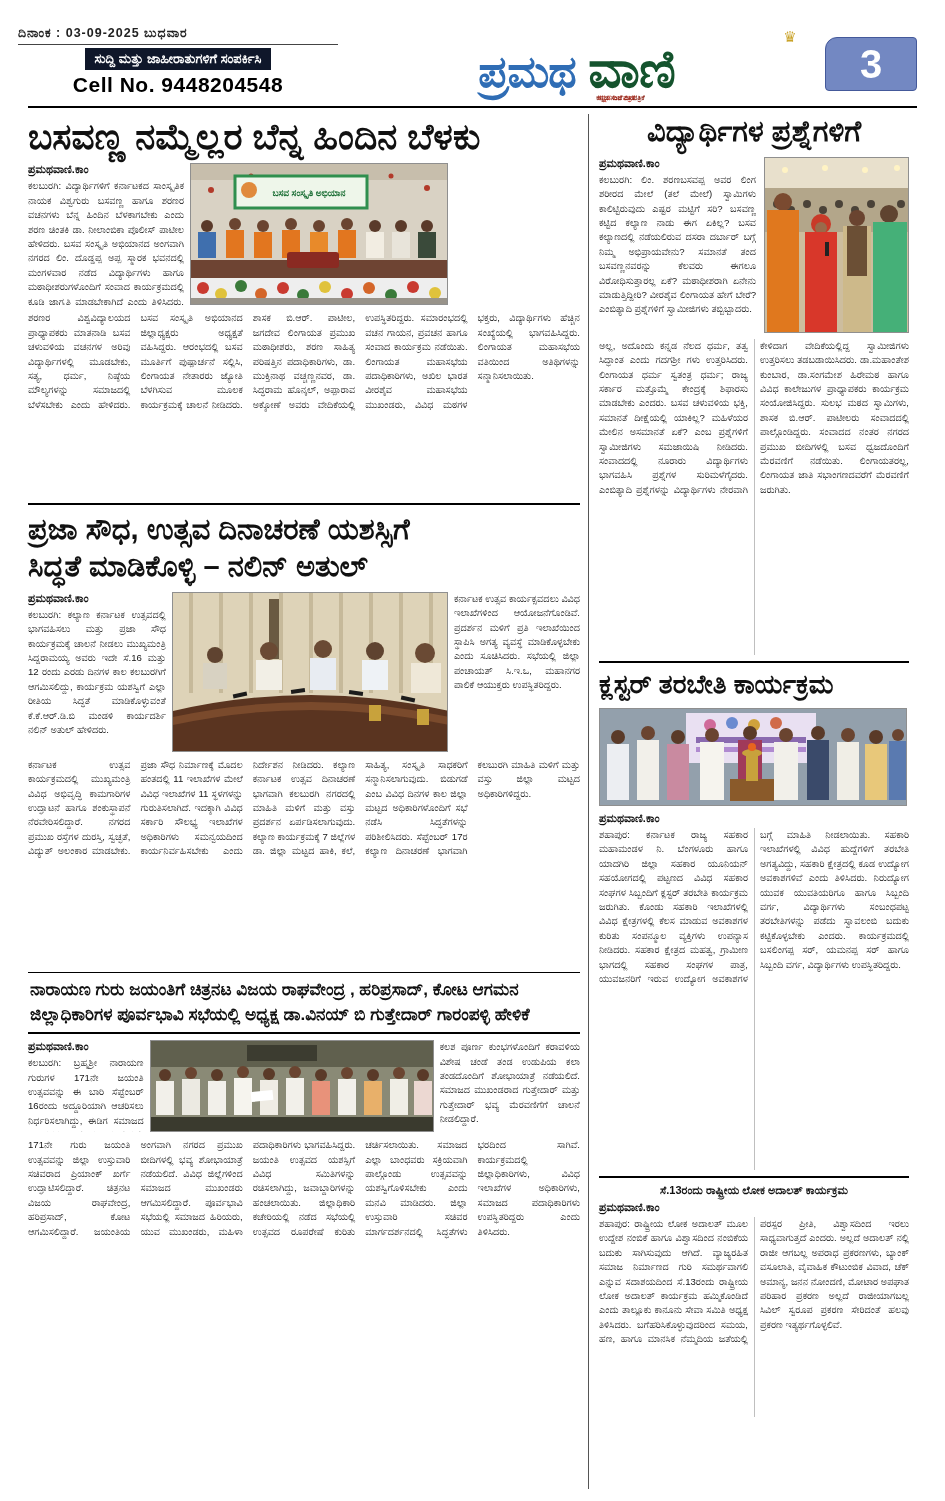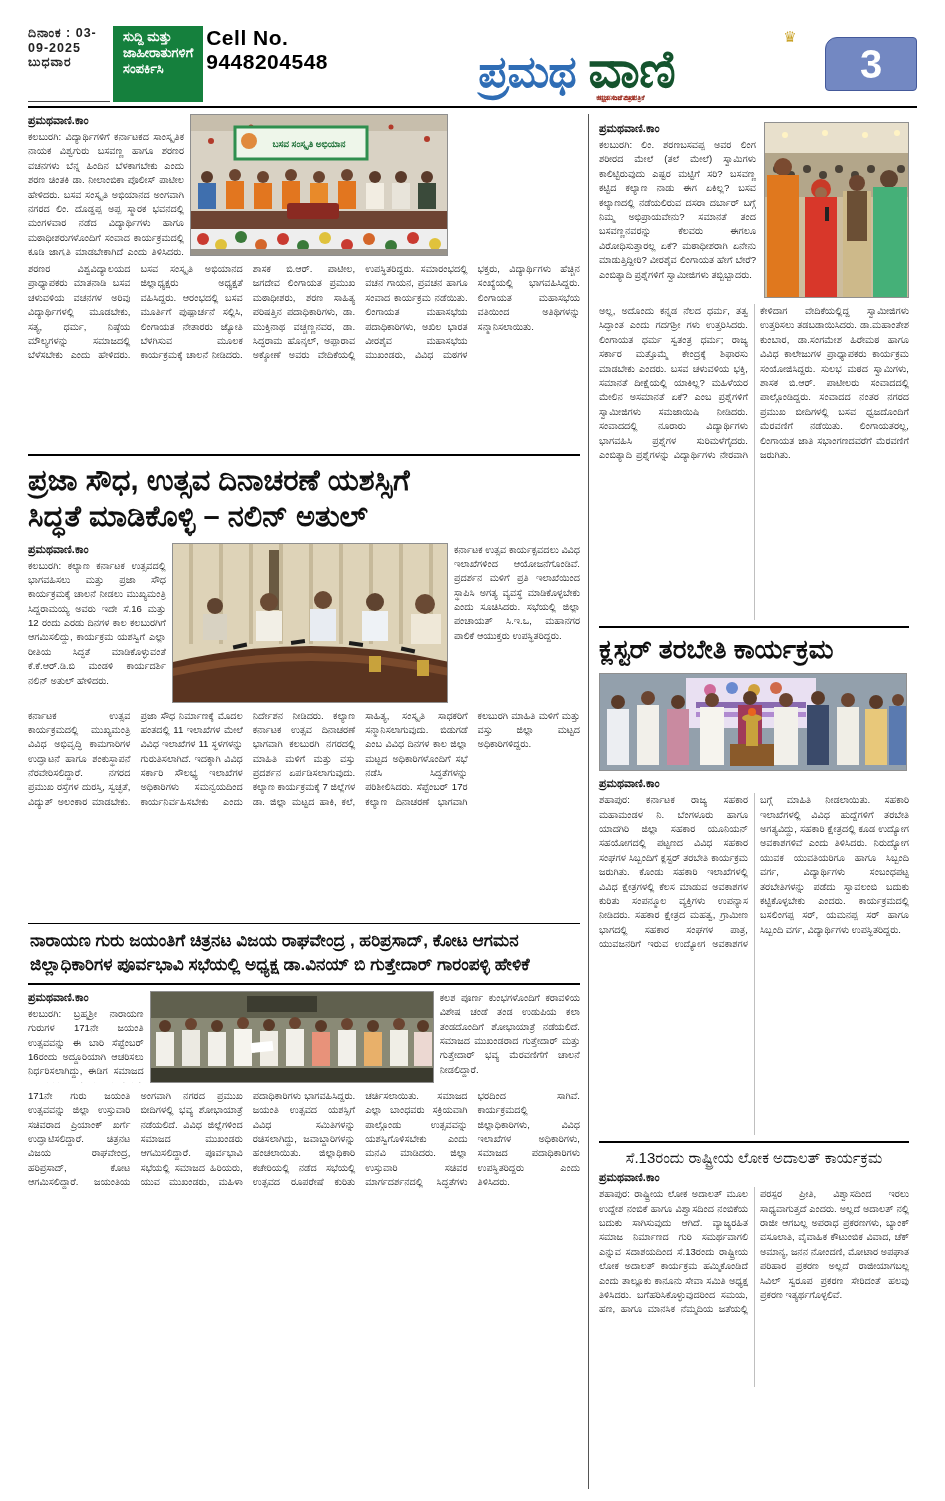--- a/index.html
+++ b/index.html
@@ -6,21 +6,21 @@
   html,body { background:#e8e8e8; }
   body { font-family:"Liberation Sans", sans-serif; }
   .page {
     width:945px; height:1501px; margin:0 auto; background:#ffffff;
     color:#111; overflow:hidden; position:relative;
     padding:26px 28px 10px 28px;
   }
   
   .header { border-bottom:2.5px solid #000; padding-bottom:4px; position:relative; height:82px; }
   .header-inner { display:flex; justify-content:space-between; align-items:stretch; height:100%; }
-  .hdr-left { width:300px; display:flex; flex-direction:row; gap:3px; }
+  .hdr-left { width:300px; display:flex; flex-direction:column; gap:3px;align-items:center; }
   .date-line { font-size:12.5px; font-weight:bold; letter-spacing:1px; color:#222; padding-bottom:3px; border-bottom:1px solid #444; width:320px;}
   .contact-box { color:#fff; font-weight:bold; font-size:13px; padding:3px 10px; width:fit-content; max-width:300px; }
   .cell-no { font-size:21px; font-weight:bold; color:#000; letter-spacing:0.5px; }
   .masthead { position:relative; align-self:center; text-align:center; line-height:1; padding-top:10px; }
   .mh-word1 { font-size:44px; font-weight:800; letter-spacing:-1px; }
   .mh-word2 { font-size:52px; font-weight:800; letter-spacing:-1px; margin-left:8px; position:relative; }
   .mh-crown { position:absolute; top:-4px; left:305px; font-size:15px; color:#c9a227; line-height:1; }
   .mh-tag1 { position:absolute; bottom:-6px; left:120px; font-size:7px; color:#c0392b; font-weight:bold; }
   .mh-tag2 { position:absolute; bottom:-6px; right:30px; font-size:7px; color:#8a1f12; font-weight:bold; }
   .page-badge {
@@ -37,57 +37,58 @@
   .bodytext { font-size:9.6px; line-height:1.5; text-align:justify; color:#161616; overflow:hidden; }
   .cols-5 { column-count:5; column-gap:10px; }
   .cols-2 { column-count:2; column-gap:12px; column-rule:1px solid #bfbfbf; }
   .photo { border:1px solid #8f8f8f; background:#eee; overflow:hidden; flex:none; }
   .photo svg { display:block; }
   
   .kicker { font-size:25px; font-weight:800; line-height:1.25; }
   .headline-xl { font-size:36px; font-weight:800; line-height:1.15; margin:2px 0 6px 0; }
   .headline-lg { font-size:29px; font-weight:800; line-height:1.25; margin:4px 0 8px 0; }
   .headline-md { font-size:17px; font-weight:800; line-height:1.45; }
-  .headline-sm { font-size:15px; font-weight:400; text-align:center; margin:4px 0; }
+  .headline-sm { font-size:11px; font-weight:700; text-align:center; margin:4px 0; }
   .row3 { display:flex; gap:6px; margin-bottom:6px; }
   .leadcol { overflow:hidden; }
   .ruled-head { border-top:1.5px solid #000; border-bottom:2.5px solid #000; padding:5px 2px; margin:6px 0; }
   
   .headline-r { font-size:29px; font-weight:800; line-height:1.2; text-align:center; margin-bottom:8px; }
   .headline-cluster { font-size:26px; font-weight:800; line-height:1.2; margin:4px 0 8px 0; }
   .row2 { display:flex; gap:8px; margin-bottom:6px; }
 </style>
 </head>
 <body>
 
 <div class="page">
 
   <div class="header">
     <div class="header-inner">
       <div class="hdr-left">
         <div class="date-line">ದಿನಾಂಕ : 03-09-2025 ಬುಧವಾರ</div>
-        <div class="contact-box" id="contact-box" style="background: #15803d;">ಸುದ್ದಿ ಮತ್ತು ಜಾಹೀರಾತುಗಳಿಗೆ ಸಂಪರ್ಕಿಸಿ</div>
+        <div class="contact-box" id="contact-box" style="background: #0f172a;">ಸುದ್ದಿ ಮತ್ತು ಜಾಹೀರಾತುಗಳಿಗೆ ಸಂಪರ್ಕಿಸಿ</div>
         <div class="cell-no">Cell No. 9448204548</div>
       </div>
       <div class="masthead">
         <span class="mh-crown">♛</span>
         <span class="mh-word1" id="mh-word1" style="color: rgb(47, 109, 181);">ಪ್ರಮಥ</span>
         <span class="mh-word2" id="mh-word2" style="color: #14532d;">ವಾಣಿ</span>
         <span class="mh-tag1">ಕನ್ನಡ ದಿನ ಪತ್ರಿಕೆ</span>
         <span class="mh-tag2">ಕನ್ನಡ ಸಂಜೆ ದಿನಪತ್ರಿಕೆ</span>
       </div>
       <div class="page-badge" id="page-badge" style="background: rgb(115, 136, 194);">3</div>
     </div>
   </div>
 
   <div class="content">
 
     <div class="col-left">
 
       <div>
+        <div class="headline-xl">ಬಸವಣ್ಣ ನಮ್ಮೆಲ್ಲರ ಬೆನ್ನ ಹಿಂದಿನ ಬೆಳಕು</div>
         <div class="row3">
           <div class="leadcol" style="width:156px;height:142px;">
             <div class="byline">ಪ್ರಮಥವಾಣಿ.ಕಾಂ</div>
             <div class="bodytext" style="height:126px;">ಕಲಬುರಗಿ: ವಿದ್ಯಾರ್ಥಿಗಳಿಗೆ ಕರ್ನಾಟಕದ ಸಾಂಸ್ಕೃತಿಕ ನಾಯಕ ವಿಶ್ವಗುರು ಬಸವಣ್ಣ ಹಾಗೂ ಶರಣರ ವಚನಗಳು ಬೆನ್ನ ಹಿಂದಿನ ಬೆಳಕಾಗಬೇಕು ಎಂದು ಶರಣ ಚಿಂತಕಿ ಡಾ. ನೀಲಾಂಬಿಕಾ ಪೊಲೀಸ್ ಪಾಟೀಲ ಹೇಳಿದರು. ಬಸವ ಸಂಸ್ಕೃತಿ ಅಭಿಯಾನದ ಅಂಗವಾಗಿ ನಗರದ ಲಿಂ. ದೊಡ್ಡಪ್ಪ ಅಪ್ಪ ಸ್ಮಾರಕ ಭವನದಲ್ಲಿ ಮಂಗಳವಾರ ನಡೆದ ವಿದ್ಯಾರ್ಥಿಗಳು ಹಾಗೂ ಮಠಾಧೀಶರುಗಳೊಂದಿಗೆ ಸಂವಾದ ಕಾರ್ಯಕ್ರಮದಲ್ಲಿ ಕೂಡಿ ಜಾಗೃತಿ ಮಾಡಬೇಕಾಗಿದೆ ಎಂದು ತಿಳಿಸಿದರು. ವಿಶೇಷ ಉಪನ್ಯಾಸ ನೀಡಿದ</div>
           </div>
           <div class="photo" style="width:258px;height:142px;">
             <svg width="258" height="142" viewBox="0 0 258 142">
               <rect width="258" height="96" fill="#d9d2c4"></rect>
               <rect width="258" height="16" fill="#c7beac"></rect>
               <circle cx="20" cy="26" r="3" fill="#b23a2a"></circle>
@@ -242,20 +243,21 @@
           <div class="bodytext leadcol" style="width:148px;height:92px;">ಕಲಶ ಪೂರ್ಣ ಕುಂಭಗಳೊಂದಿಗೆ ಕರಾವಳಿಯ ವಿಶೇಷ ಚಂಡೆ ತಂಡ ಉಡುಪಿಯ ಕಲಾ ತಂಡದೊಂದಿಗೆ ಶೋಭಾಯಾತ್ರೆ ನಡೆಯಲಿದೆ. ಸಮಾಜದ ಮುಖಂಡರಾದ ಗುತ್ತೇದಾರ್ ಮತ್ತು ಗುತ್ತೇದಾರ್ ಭವ್ಯ ಮೆರವಣಿಗೆಗೆ ಚಾಲನೆ ನೀಡಲಿದ್ದಾರೆ.</div>
         </div>
         <div class="bodytext cols-5" style="height:300px;">171ನೇ ಗುರು ಜಯಂತಿ ಉತ್ಸವವನ್ನು ಜಿಲ್ಲಾ ಉಸ್ತುವಾರಿ ಸಚಿವರಾದ ಪ್ರಿಯಾಂಕ್ ಖರ್ಗೆ ಉದ್ಘಾಟಿಸಲಿದ್ದಾರೆ. ಚಿತ್ರನಟ ವಿಜಯ ರಾಘವೇಂದ್ರ, ಹರಿಪ್ರಸಾದ್, ಕೋಟ ಆಗಮಿಸಲಿದ್ದಾರೆ. ಜಯಂತಿಯ ಅಂಗವಾಗಿ ನಗರದ ಪ್ರಮುಖ ಬೀದಿಗಳಲ್ಲಿ ಭವ್ಯ ಶೋಭಾಯಾತ್ರೆ ನಡೆಯಲಿದೆ. ವಿವಿಧ ಜಿಲ್ಲೆಗಳಿಂದ ಸಮಾಜದ ಮುಖಂಡರು ಆಗಮಿಸಲಿದ್ದಾರೆ. ಪೂರ್ವಭಾವಿ ಸಭೆಯಲ್ಲಿ ಸಮಾಜದ ಹಿರಿಯರು, ಯುವ ಮುಖಂಡರು, ಮಹಿಳಾ ಪದಾಧಿಕಾರಿಗಳು ಭಾಗವಹಿಸಿದ್ದರು. ಜಯಂತಿ ಉತ್ಸವದ ಯಶಸ್ಸಿಗೆ ವಿವಿಧ ಸಮಿತಿಗಳನ್ನು ರಚಿಸಲಾಗಿದ್ದು, ಜವಾಬ್ದಾರಿಗಳನ್ನು ಹಂಚಲಾಯಿತು. ಜಿಲ್ಲಾಧಿಕಾರಿ ಕಚೇರಿಯಲ್ಲಿ ನಡೆದ ಸಭೆಯಲ್ಲಿ ಉತ್ಸವದ ರೂಪರೇಷೆ ಕುರಿತು ಚರ್ಚಿಸಲಾಯಿತು. ಸಮಾಜದ ಎಲ್ಲಾ ಬಾಂಧವರು ಸಕ್ರಿಯವಾಗಿ ಪಾಲ್ಗೊಂಡು ಉತ್ಸವವನ್ನು ಯಶಸ್ವಿಗೊಳಿಸಬೇಕು ಎಂದು ಮನವಿ ಮಾಡಿದರು. ಜಿಲ್ಲಾ ಉಸ್ತುವಾರಿ ಸಚಿವರ ಮಾರ್ಗದರ್ಶನದಲ್ಲಿ ಸಿದ್ಧತೆಗಳು ಭರದಿಂದ ಸಾಗಿವೆ. ಕಾರ್ಯಕ್ರಮದಲ್ಲಿ ಜಿಲ್ಲಾಧಿಕಾರಿಗಳು, ವಿವಿಧ ಇಲಾಖೆಗಳ ಅಧಿಕಾರಿಗಳು, ಸಮಾಜದ ಪದಾಧಿಕಾರಿಗಳು ಉಪಸ್ಥಿತರಿದ್ದರು ಎಂದು ತಿಳಿಸಿದರು.</div>
       </div>
     </div>
 
     <div class="col-right">
 
       <div>
         <div class="headline-r">
+          <div>ವಿದ್ಯಾರ್ಥಿಗಳ ಪ್ರಶ್ನೆಗಳಿಗೆ</div>
         </div>
         <div class="row2">
           <div class="leadcol" style="width:158px;height:176px;">
             <div class="byline">ಪ್ರಮಥವಾಣಿ.ಕಾಂ</div>
             <div class="bodytext" style="height:160px;">ಕಲಬುರಗಿ: ಲಿಂ. ಶರಣಬಸವಪ್ಪ ಅವರ ಲಿಂಗ ಶರೀರದ ಮೇಲೆ (ತಲೆ ಮೇಲೆ) ಸ್ವಾಮಿಗಳು ಕಾಲಿಟ್ಟಿರುವುದು ಎಷ್ಟರ ಮಟ್ಟಿಗೆ ಸರಿ? ಬಸವಣ್ಣ ಕಟ್ಟಿದ ಕಲ್ಯಾಣ ನಾಡು ಈಗ ಏಕಿಲ್ಲ? ಬಸವ ಕಲ್ಯಾಣದಲ್ಲಿ ನಡೆಯಲಿರುವ ದಸರಾ ದರ್ಬಾರ್ ಬಗ್ಗೆ ನಿಮ್ಮ ಅಭಿಪ್ರಾಯವೇನು? ಸಮಾನತೆ ತಂದ ಬಸವಣ್ಣನವರನ್ನು ಕೆಲವರು ಈಗಲೂ ವಿರೋಧಿಸುತ್ತಾರಲ್ಲ ಏಕೆ? ಮಠಾಧೀಶರಾಗಿ ಏನೇನು ಮಾಡುತ್ತಿದ್ದೀರಿ? ವೀರಶೈವ ಲಿಂಗಾಯತ ಹೇಗೆ ಬೇರೆ? ಎಂಬಿತ್ಯಾದಿ ಪ್ರಶ್ನೆಗಳಿಗೆ ಸ್ವಾಮೀಜಿಗಳು ತಬ್ಬಿಬ್ಬಾದರು.</div>
           </div>
           <div class="photo" style="width:145px;height:176px;">
             <svg width="145" height="176" viewBox="0 0 145 176">
               <rect width="145" height="176" fill="#cdbd9e"></rect>
               <rect width="145" height="30" fill="#e8e0cc"></rect>

